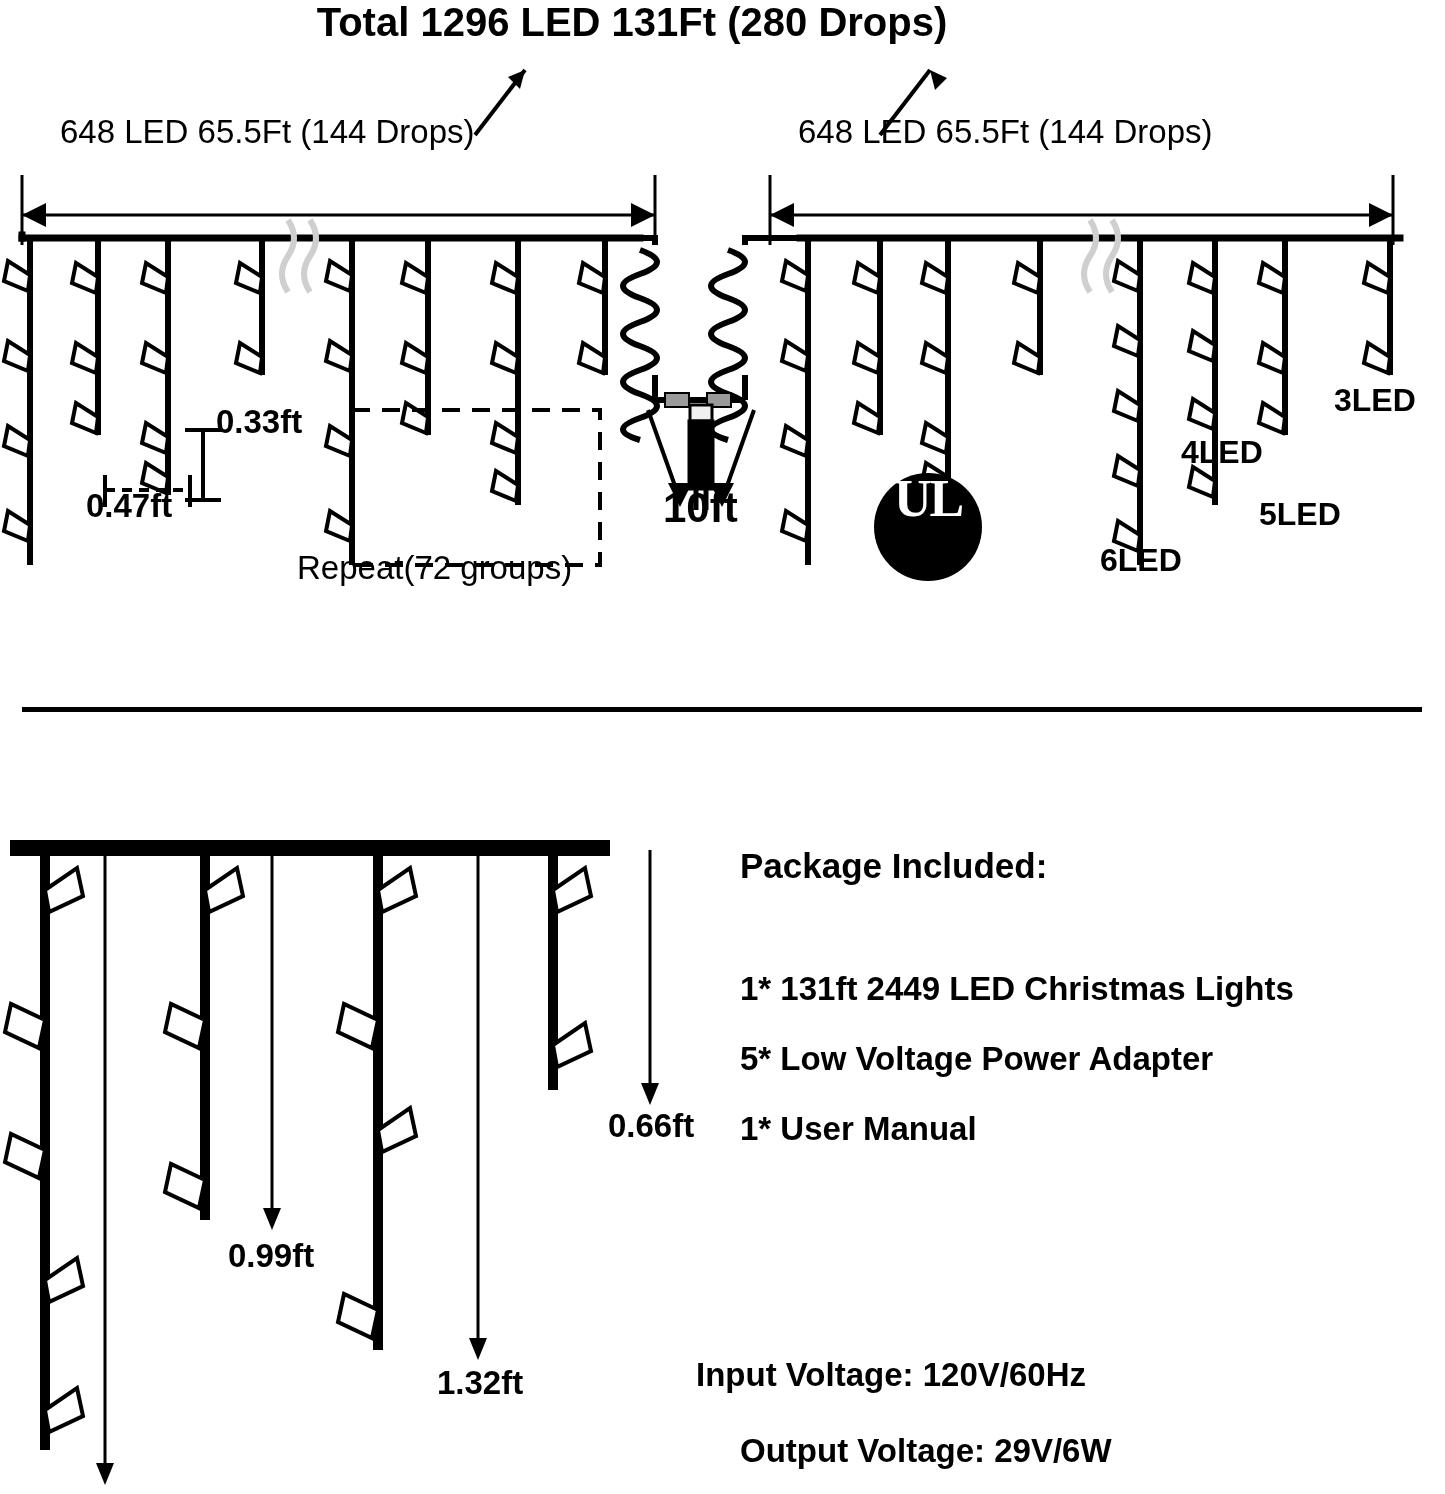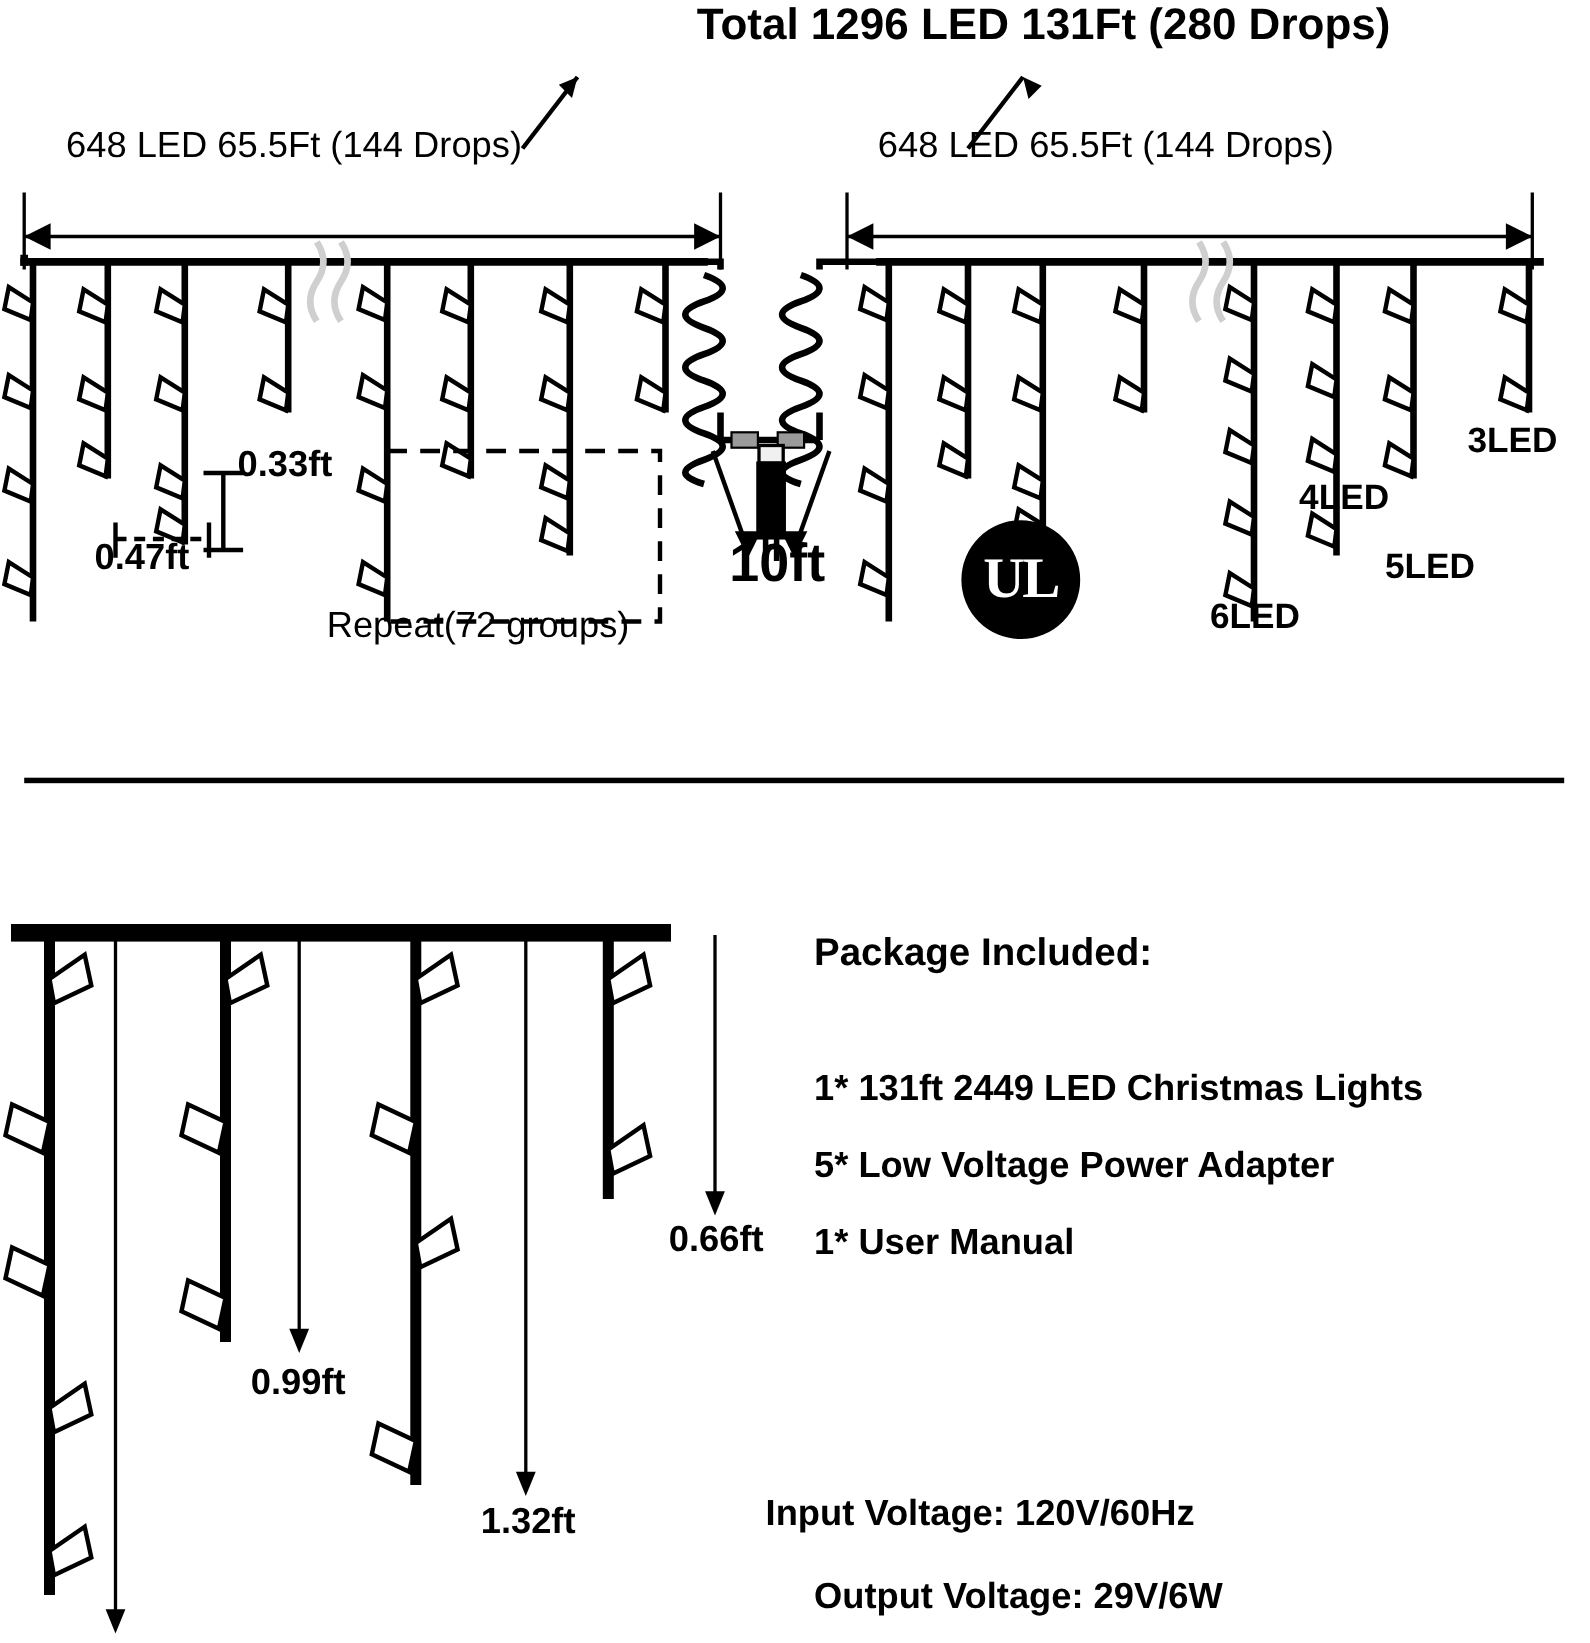--- a/index.html
+++ b/index.html
@@ -11,21 +11,21 @@
     width: 1445px;
     height: 1494px;
     position: relative;
     font-family: "Liberation Sans", sans-serif;
     color: #000000;
     overflow: hidden;
   }
   .abs { position: absolute; }
   .title {
     left: 0; top: 0; width: 1264px;
-    text-align: right;
+    text-align: center;
     font-size: 40px;
     font-weight: bold;
     letter-spacing: 0px;
   }
   .seg-label {
     font-size: 33px;
     font-weight: normal;
   }
   .dim-label {
     font-size: 33px;
@@ -50,21 +50,20 @@
     font-size: 33px;
     font-weight: bold;
   }
   svg { display: block; }
   .ul-badge {
     width: 108px; height: 108px;
     border-radius: 50%;
     background: #000;
     color: #fff;
     display: flex;
-    align-items: center;
     justify-content: center;
   }
   .ul-text {
     font-family: "Liberation Serif", serif;
     font-weight: bold;
     font-size: 52px;
     letter-spacing: -2px;
     position: relative;
     line-height: 1;
   }
@@ -291,21 +290,21 @@
     <path d="M1112,175 q12,18 0,36 q-12,18 0,36"></path>
   </g>
 </svg>
 
 <div class="abs seg-label" style="left:60px; top:113px;">648 LED 65.5Ft (144 Drops)</div>
 <div class="abs seg-label" style="left:798px; top:113px;">648 LED 65.5Ft (144 Drops)</div>
 
 <div class="abs dim-label" style="left:216px; top:403px;">0.33ft</div>
 <div class="abs dim-label" style="left:86px; top:487px;">0.47ft</div>
 <div class="abs repeat-label" style="left:297px; top:549px;">Repeat(72 groups)</div>
-<div class="abs" style="left:663px; top:484px; font-size:49px; font-weight:bold;">10ft</div>
+<div class="abs" style="left:663px; top:484px; font-size:42px; font-weight:bold;">10ft</div>
 
 <div class="abs led-label" style="left:1334px; top:382px;">3LED</div>
 <div class="abs led-label" style="left:1181px; top:434px;">4LED</div>
 <div class="abs led-label" style="left:1259px; top:496px;text-align:right;">5LED</div>
 <div class="abs led-label" style="left:1100px; top:542px;">6LED</div>
 
 <div class="abs ul-badge" style="left:874px; top:473px;">
   <span class="ul-text">UL</span>
   <span class="ul-reg abs" style="left:962px; top:488px; color:#000; font-size:20px; font-weight:bold;">®</span>
 </div>

